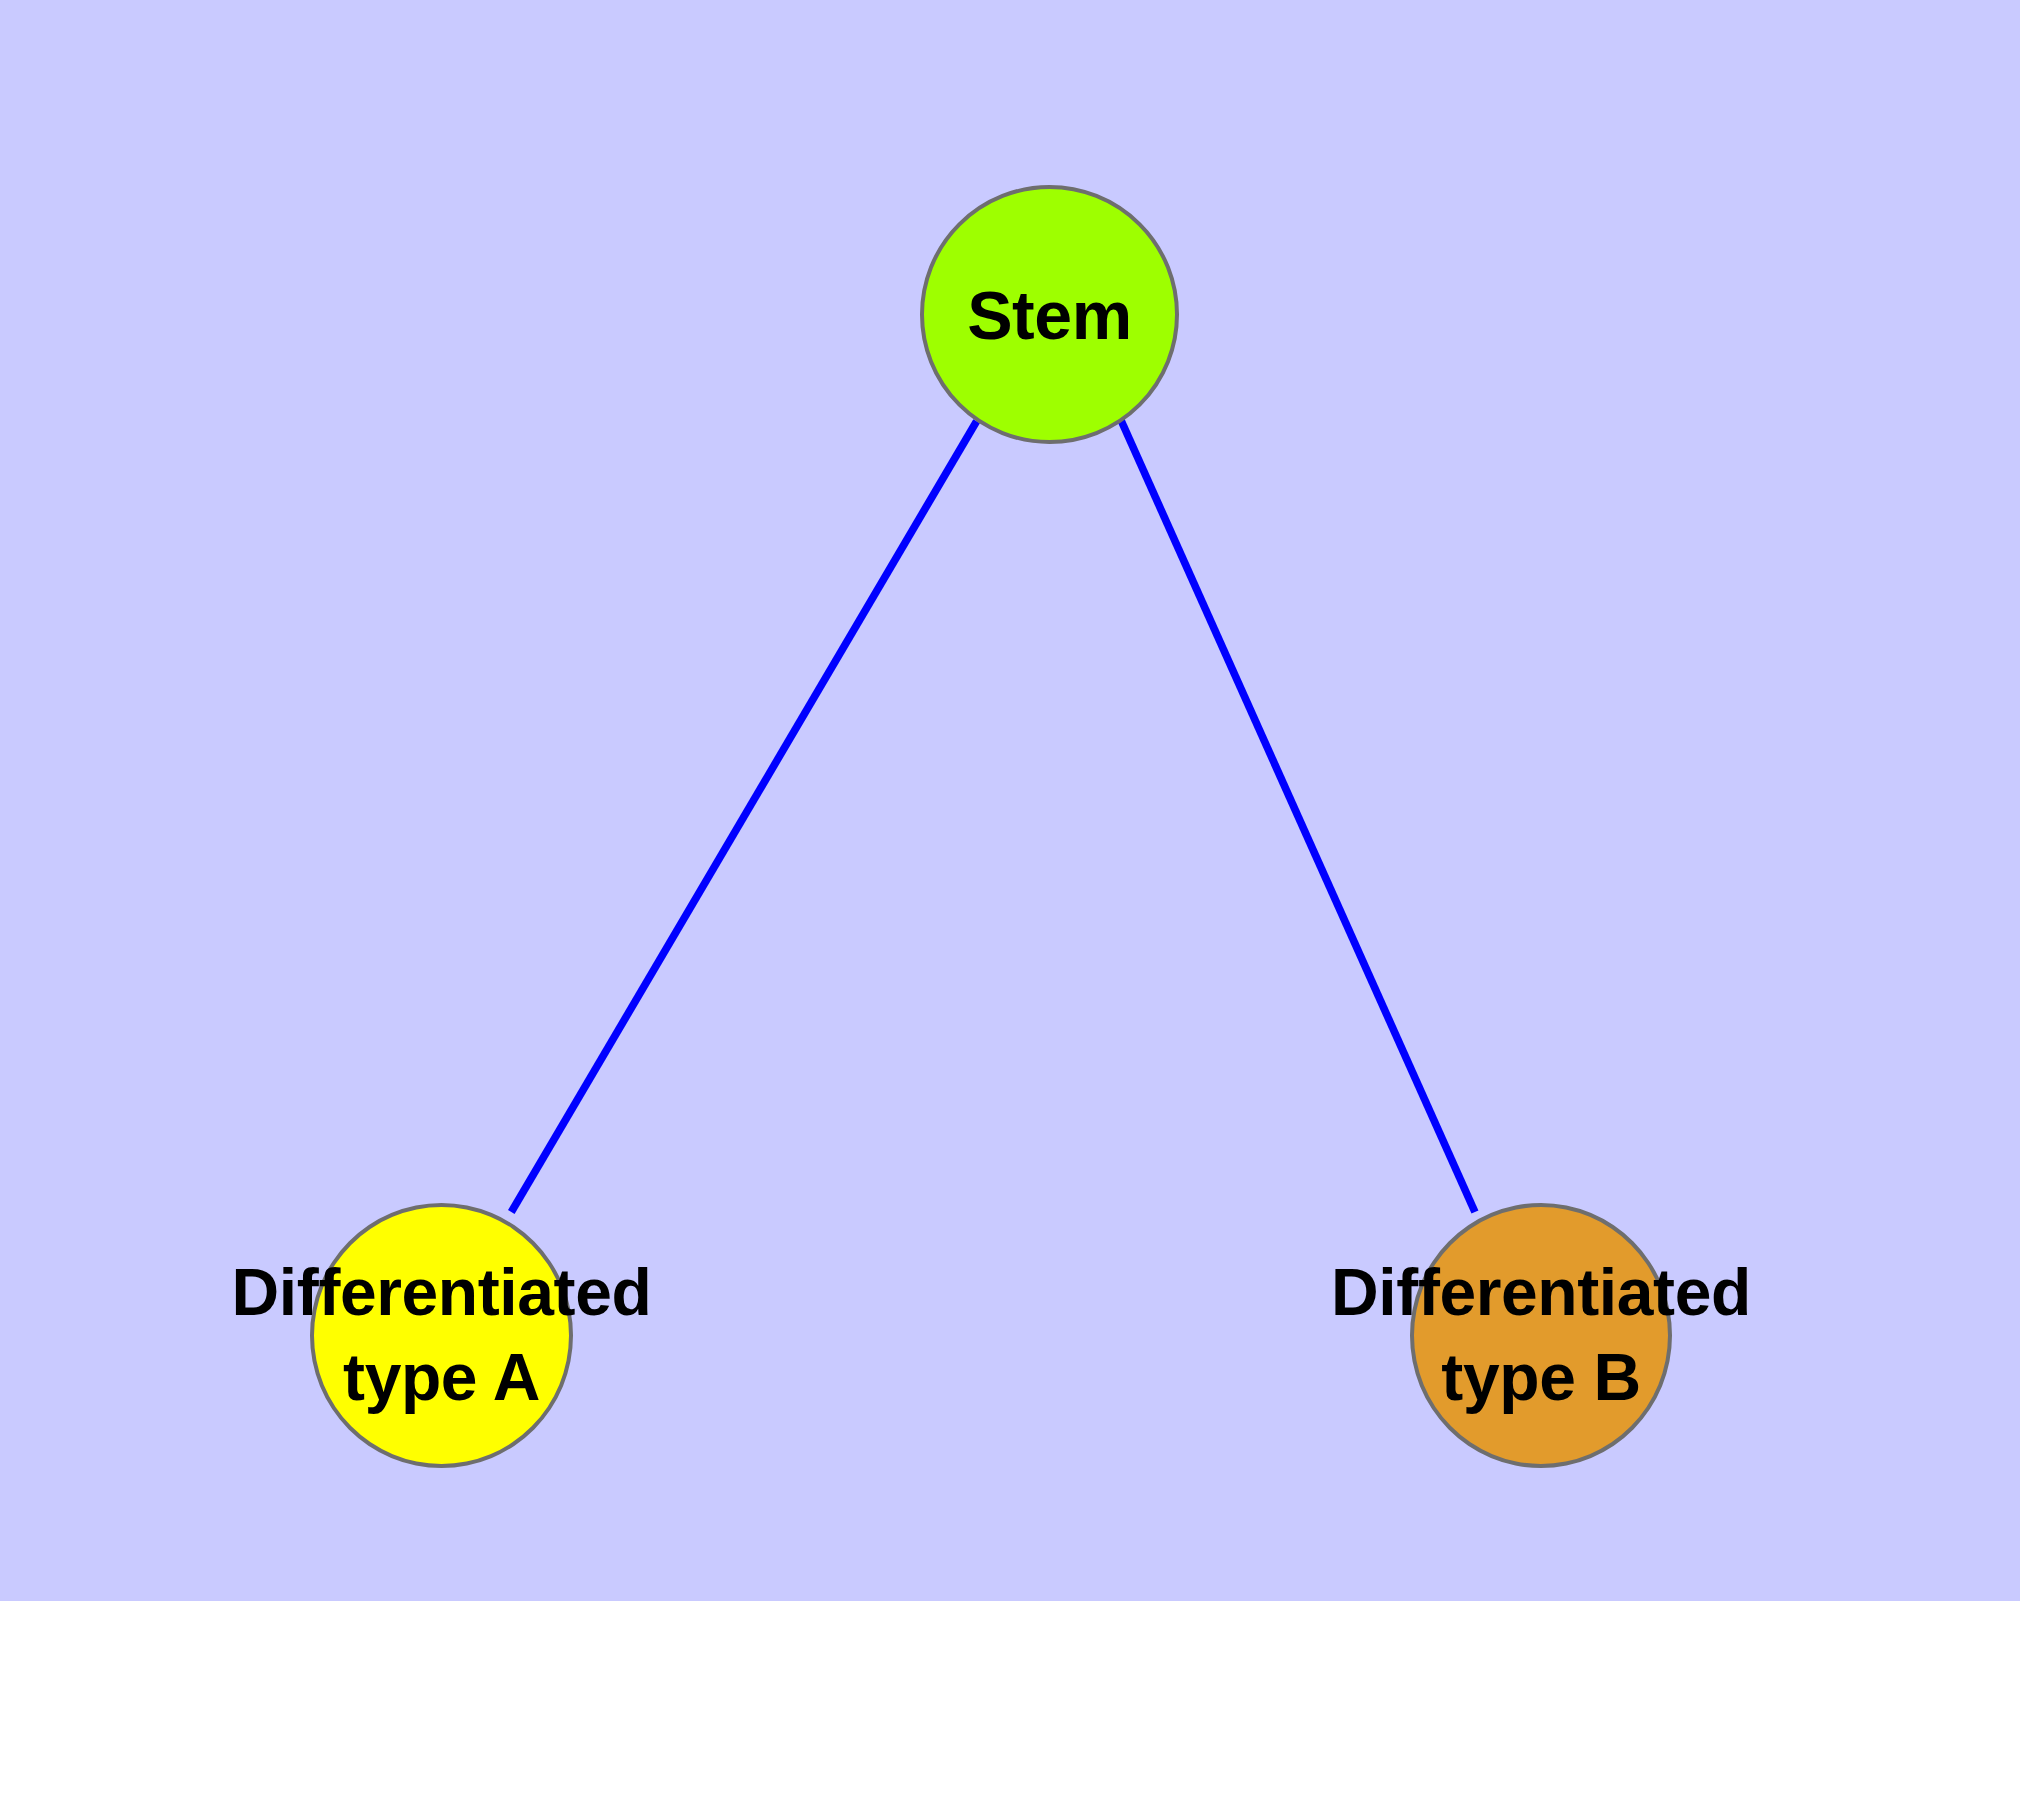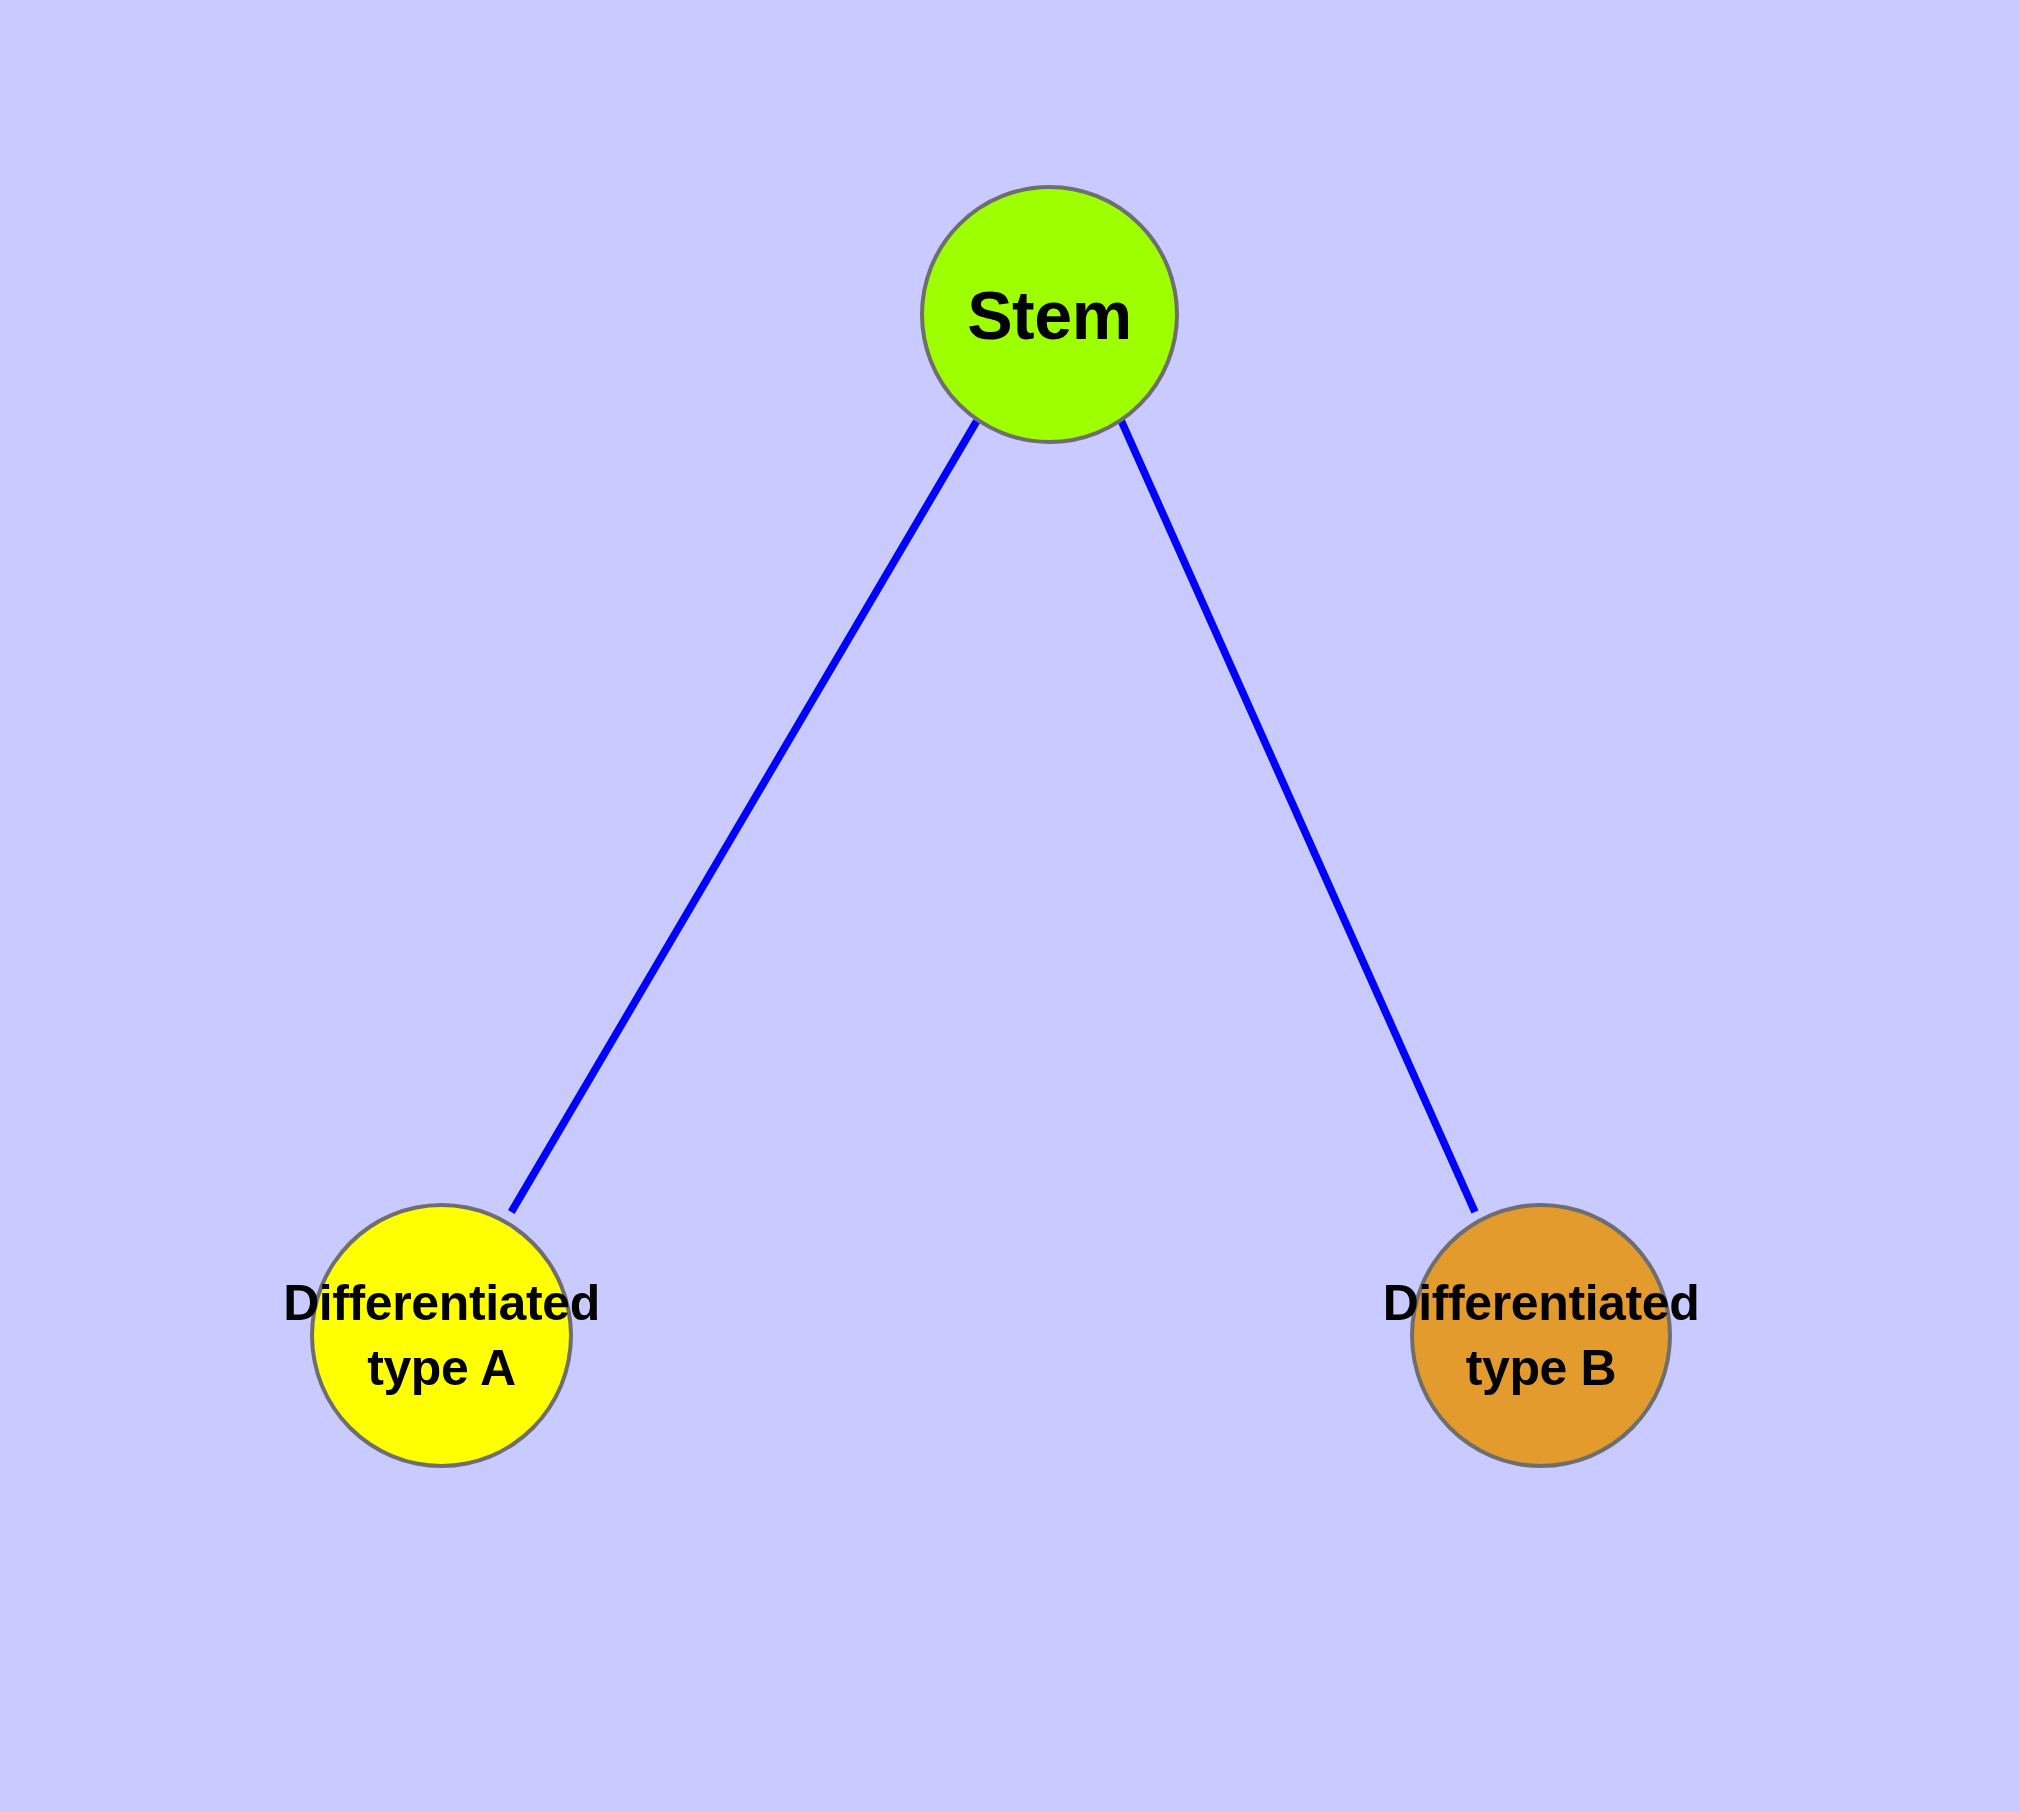--- a/index.html
+++ b/index.html
@@ -4,21 +4,21 @@
 <style>
   html, body {
     margin: 0;
     padding: 0;
     background: #ffffff;
   }
 
   #canvas {
     position: relative;
     width: 2021px;
-    height: 1812px;
+    height: 1601px;
     overflow: hidden;
     font-family: "Liberation Sans", "DejaVu Sans", sans-serif;
   }
 
   #graph-background {
     position: absolute;
     left: 0;
     top: 0;
     width: 2021px;
     height: 1812px;
@@ -42,21 +42,21 @@
 
   .node-label {
     position: absolute;
     left: 50%;
     top: 50%;
     transform: translate(-50%, -50%);
     white-space: pre;
     text-align: center;
     color: #000000;
     font-weight: bold;
-    font-size: 50px;
+    font-size: 66px;
     line-height: 1.30;
     letter-spacing: -0.4px;
     pointer-events: none;
   }
 
   #node-stem {
     left: 920px;
     top: 185px;
     width: 259px;
     height: 259px;

